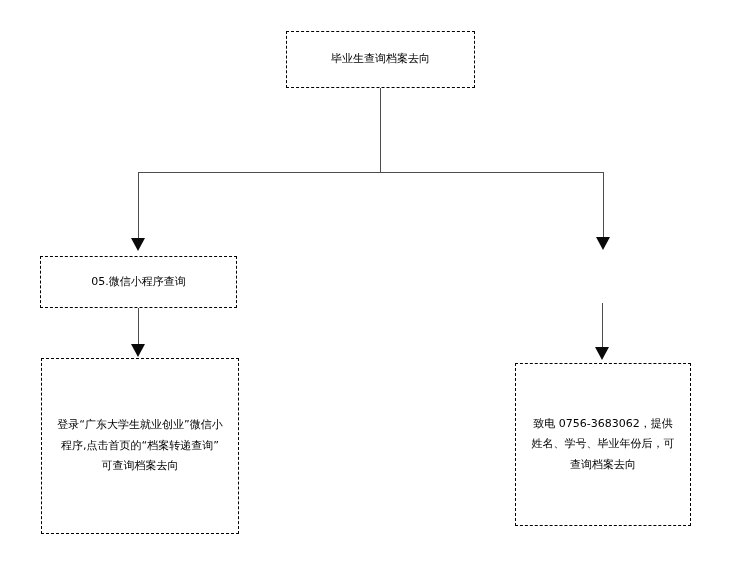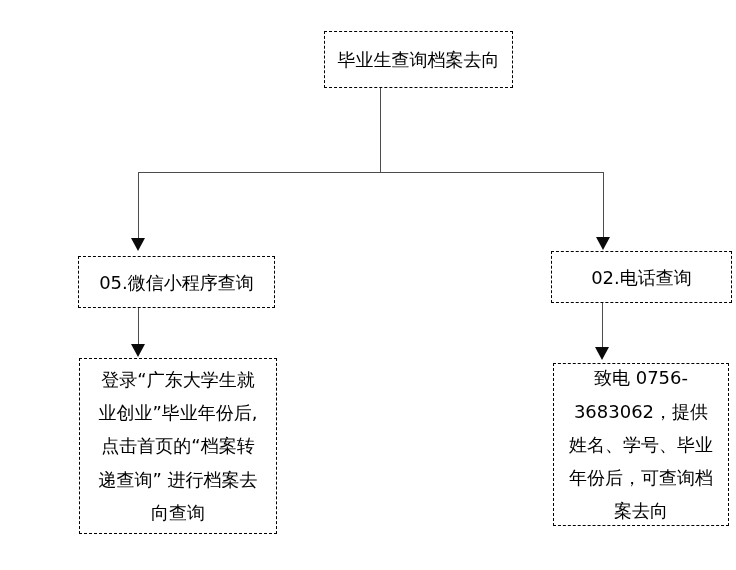--- a/index.html
+++ b/index.html
@@ -14,23 +14,22 @@
   }
   .node {
     position: absolute;
     box-sizing: border-box;
     border: 1px dashed #000000;
     background: #ffffff;
     display: flex;
     align-items: center;
     justify-content: center;
     text-align: center;
-    font-size: 18px;
+    font-size: 11px;
     line-height: 1.5;
-    margin-left: 38px;
   }
   .node-root { left: 286px; top: 31px;  width: 189px; height: 57px; }
   .node-b1   { left: 40px;  top: 256px; width: 197px; height: 52px; }
   .node-b2   { left: 513px; top: 251px; width: 181px; height: 52px; }
   .node-d1   { left: 41px;  top: 358px; width: 198px; height: 176px; padding: 8px 13px; line-height: 1.85; }
   .node-d2   { left: 515px; top: 363px; width: 176px; height: 163px; padding: 8px 12px; line-height: 1.85; }
 
   .vline { position: absolute; width: 1px; background: #4d4d4d; }
   .hline { position: absolute; height: 1px; background: #4d4d4d; }
 
@@ -65,29 +64,26 @@
   <div class="vline v-root"></div>
   <div class="hline h-span"></div>
   <div class="vline v-b1"></div>
   <div class="vline v-b2"></div>
   <div class="arrow-down a-b1"></div>
   <div class="arrow-down a-b2"></div>
 
   <div class="node node-b1">
     <span>05.微信小程序查询</span>
   </div>
-  <div class="node node-b2">
-    <span>02.电话查询</span>
-  </div>
 
   <div class="vline v-d1"></div>
   <div class="vline v-d2"></div>
   <div class="arrow-down a-d1"></div>
   <div class="arrow-down a-d2"></div>
 
   <div class="node node-d1">
-    <span>登录“广东大学生就业创业”毕业年份后,点击首页的“档案转递查询” 进行档案去向查询</span>
+    <span>登录“广东大学生就业创业”微信小程序,点击首页的“档案转递查询” 可查询档案去向</span>
   </div>
   <div class="node node-d2">
     <span>致电 0756-3683062，提供姓名、学号、毕业年份后，可查询档案去向</span>
   </div>
 
 </div>
 
 </body></html>

